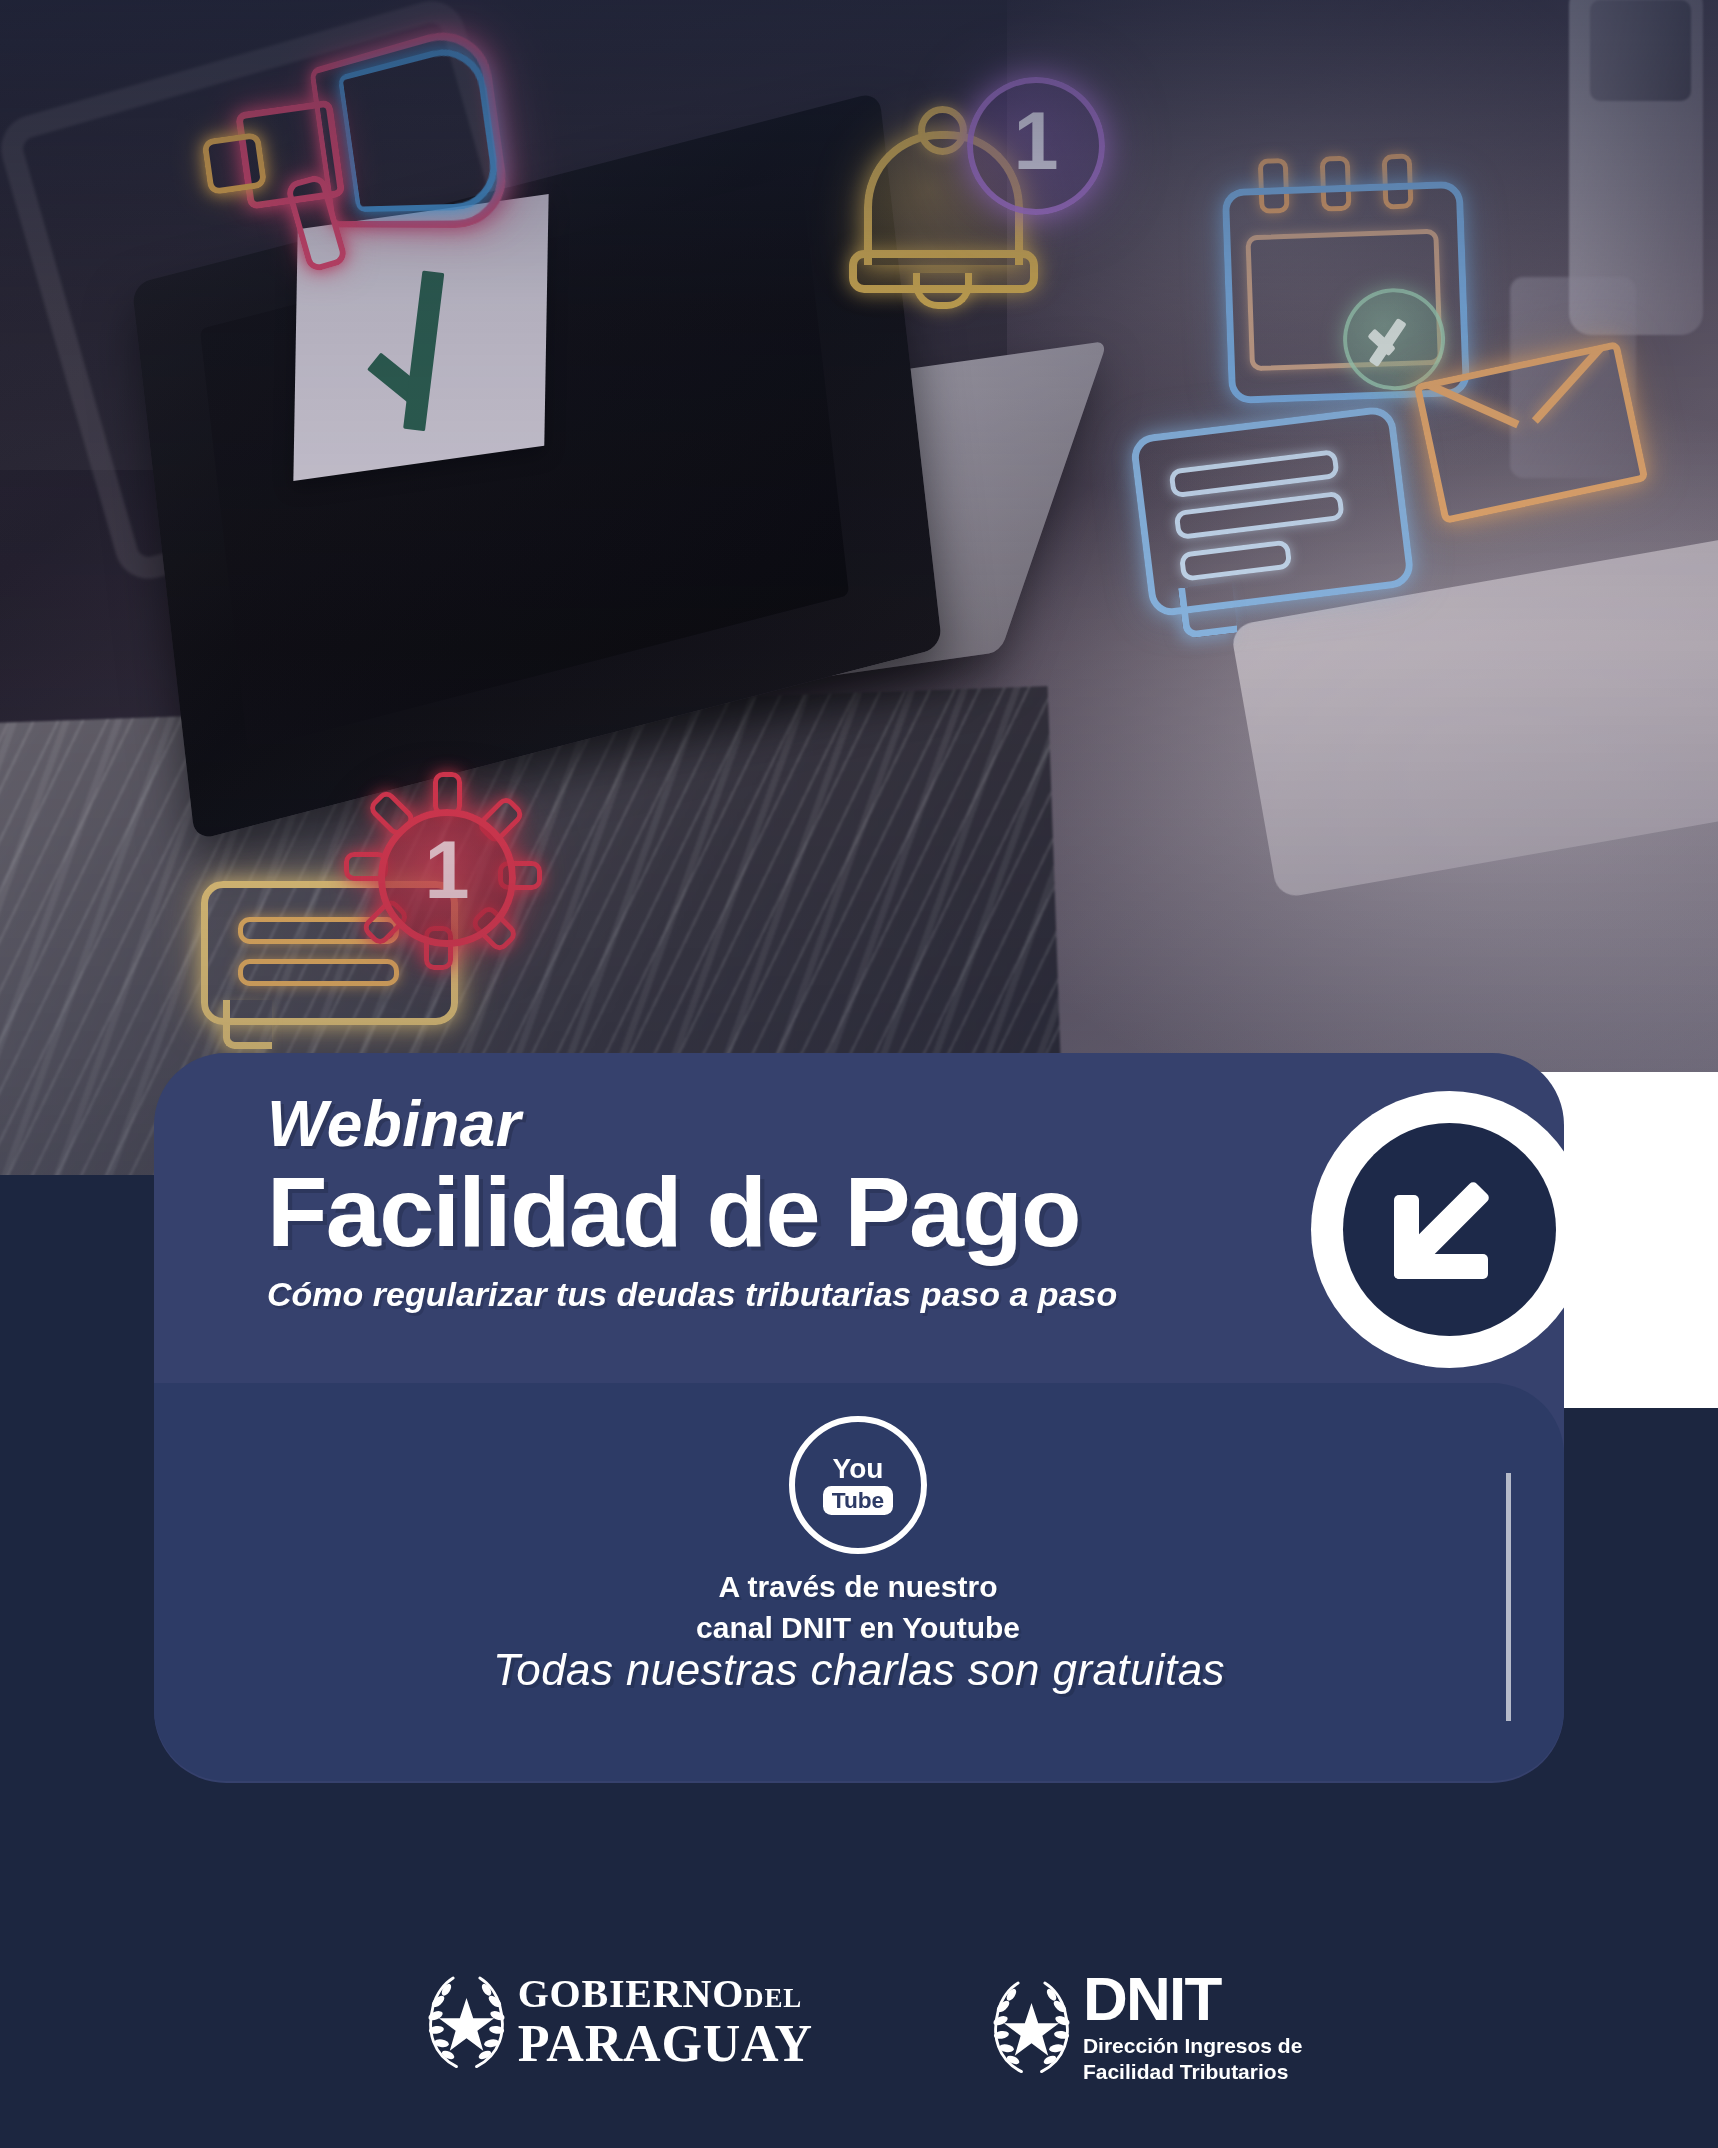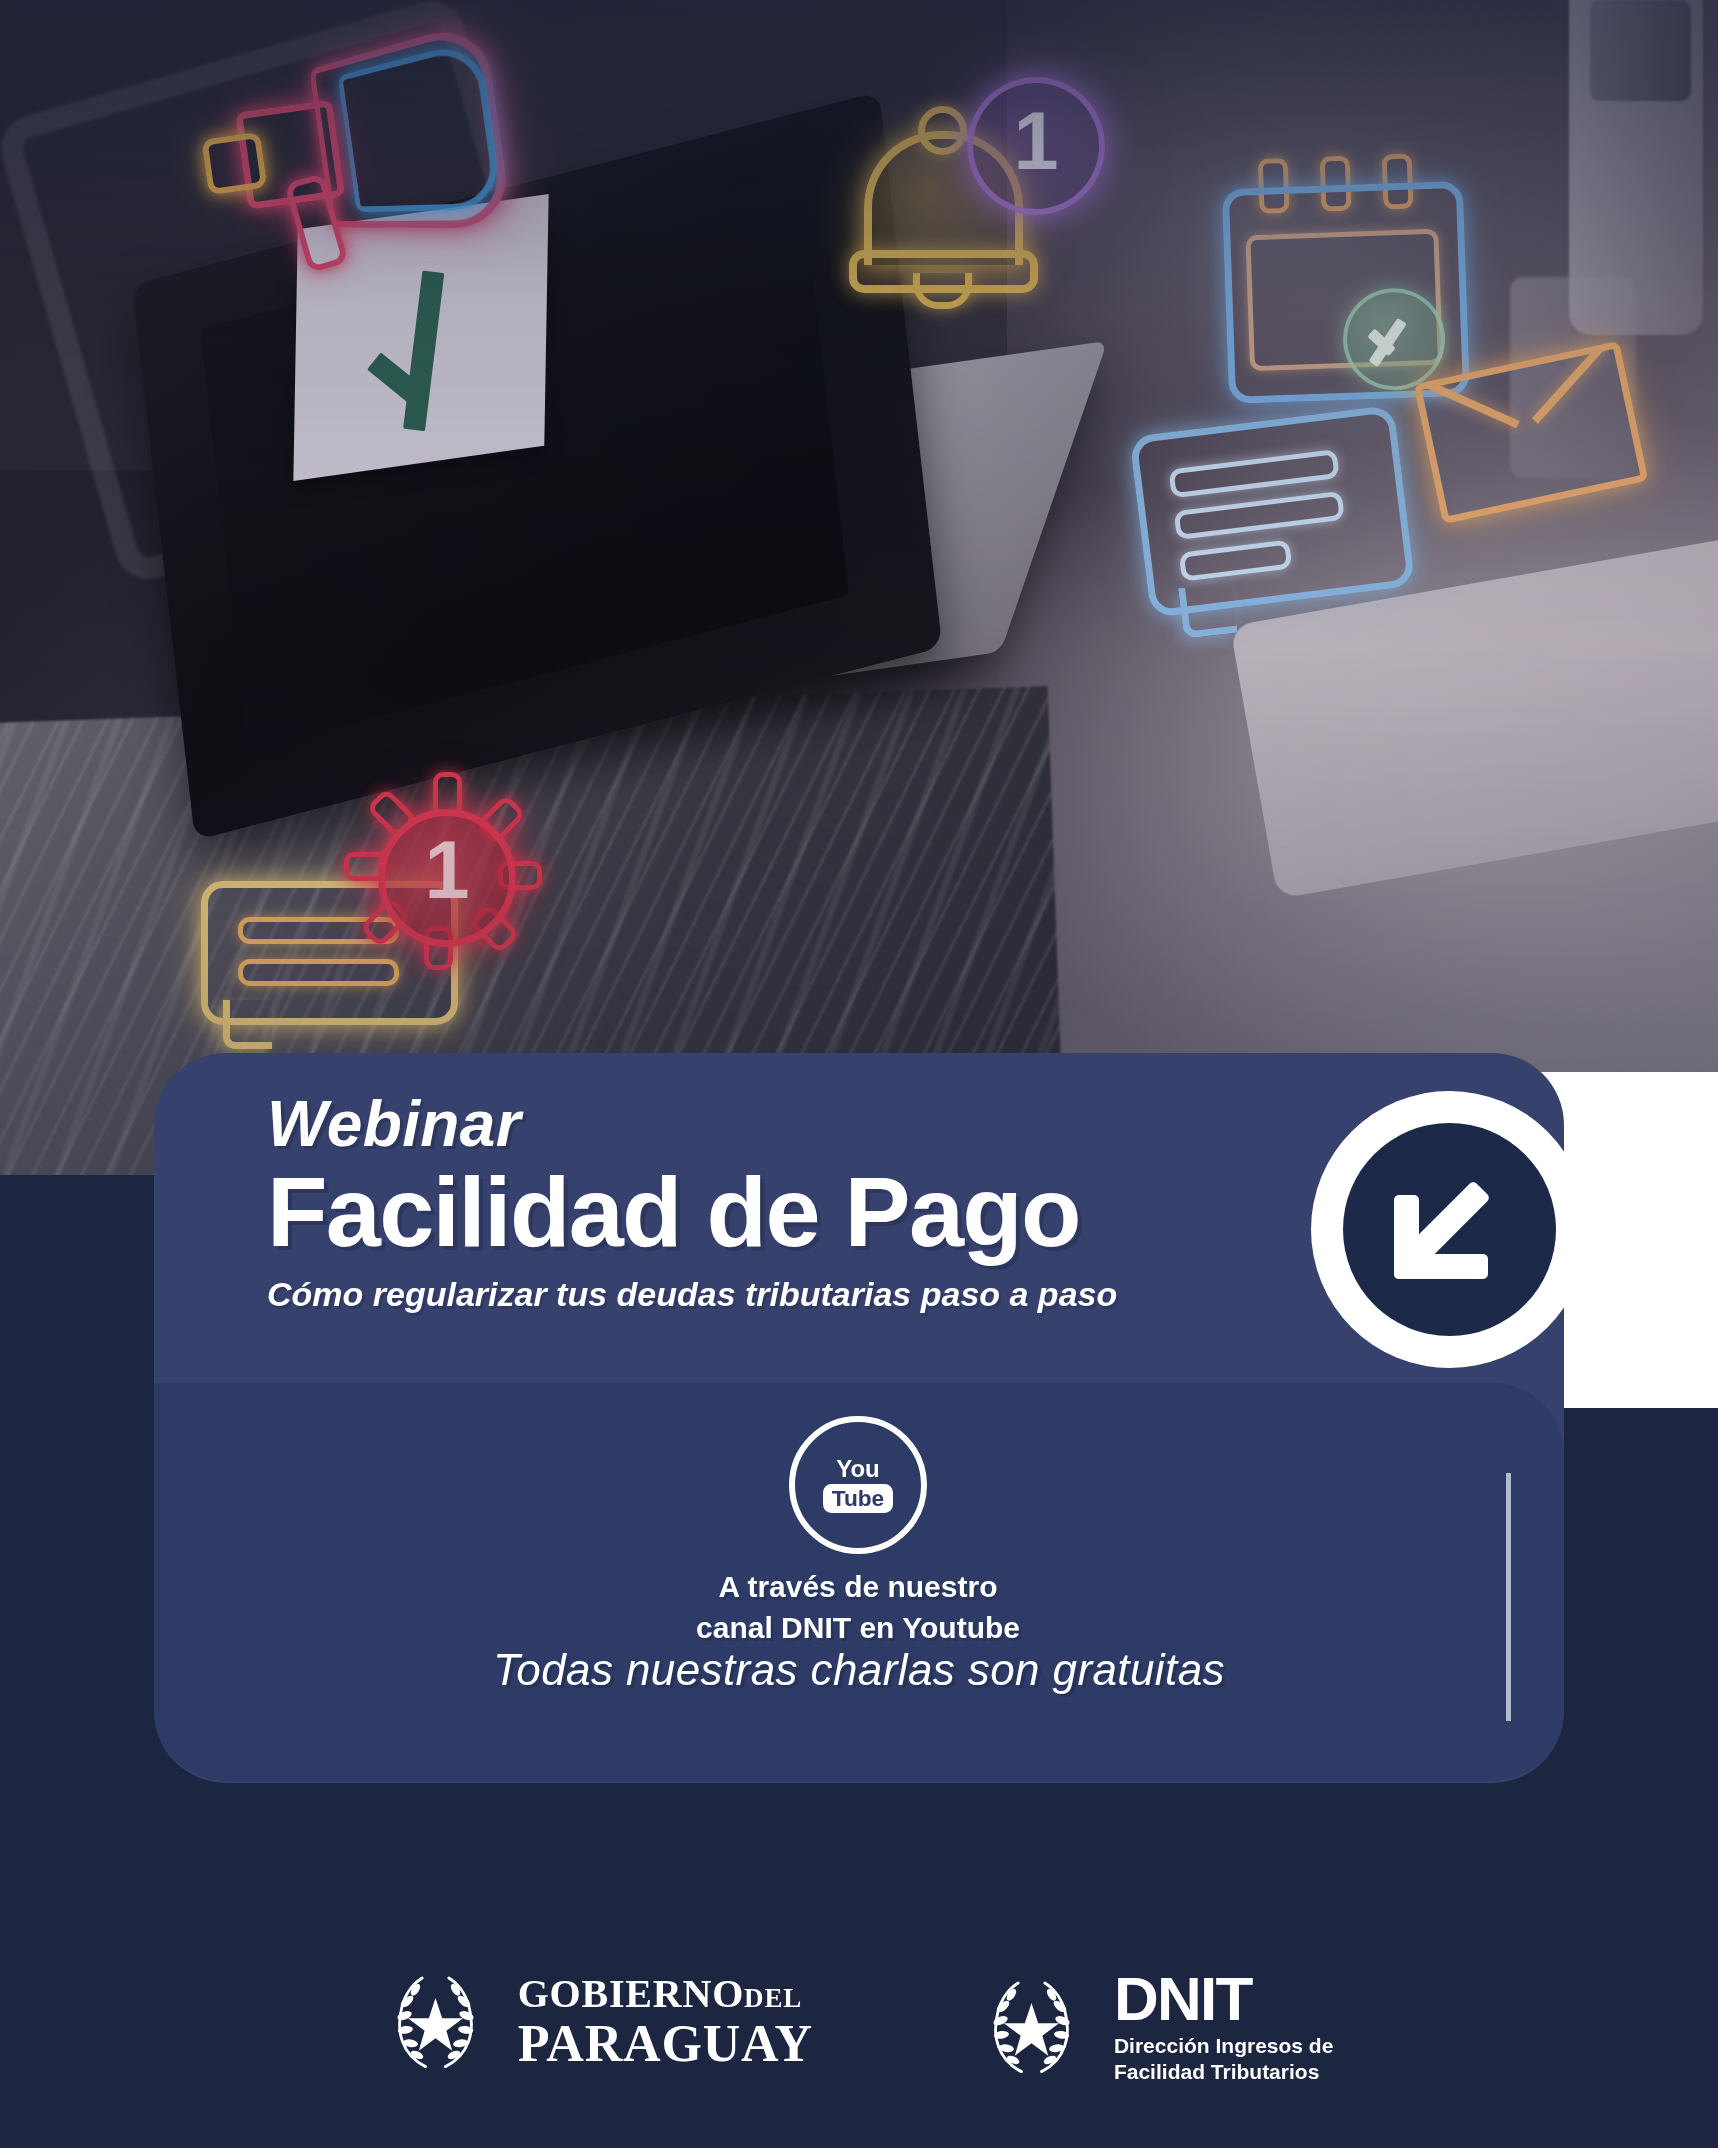--- a/index.html
+++ b/index.html
@@ -324,21 +324,21 @@
   .info-label{
     color:#fff;font-size:30px;font-weight:700;line-height:1.35;margin-top:15px;max-width:352px;
     text-shadow:2.5px 2.5px 0 rgba(20,28,48,.22);
   }
   .vdiv{width:2.5px;height:248px;background:rgba(255,255,255,.65);margin-top:55px;flex:0 0 auto;}
 
   .yt-ring{
     width:126px;height:126px;border:6.7px solid #fff;border-radius:50%;
     display:flex;flex-direction:column;align-items:center;justify-content:center;
   }
-  .yt-you{color:#fff;font-size:24px;font-weight:700;line-height:1;margin-bottom:3.4px;}
+  .yt-you{color:#fff;font-size:28px;font-weight:700;line-height:1;margin-bottom:3.4px;}
   .yt-tube{
     background:#fff;color:#2d3b66;font-size:22.7px;font-weight:700;
     border-radius:8.4px;padding:2.5px 9.2px;line-height:1.05;
   }
 
   .clock-ico{width:121px;height:121px;border:8.4px solid #fff;border-radius:50%;position:relative;}
   .clock-h{position:absolute;left:49px;top:18.5px;width:8.4px;height:44px;background:#fff;border-radius:4.2px;}
   .clock-m{position:absolute;left:50px;top:54px;width:8.4px;height:37px;background:#fff;border-radius:4.2px;transform:rotate(-36deg);transform-origin:4.2px 1.7px;}
 
   .cal-ico{width:126px;height:126px;position:relative;}
@@ -359,21 +359,21 @@
     position:absolute;left:154px;top:1645px;width:1410px;text-align:center;
     color:#fff;font-size:44px;font-style:italic;font-weight:400;letter-spacing:0.4px;
     text-shadow:3.4px 3.4px 0 rgba(20,28,48,.25);
   }
 
   
   .footer{
     position:absolute;left:0;top:1955px;width:1718px;height:193px;
     display:flex;align-items:flex-start;justify-content:center;gap:168px;padding-top:13.4px;
   }
-  .logo{display:flex;align-items:center;gap:32px;}
+  .logo{display:flex;align-items:center;gap:1px;}
   .wreath{width:101px;height:107px;position:relative;flex:0 0 auto;}
   .gob-text{color:#fff;line-height:1;}
   .gob-l1{font-family:"Liberation Serif",serif;font-size:40px;font-weight:700;letter-spacing:0.8px;}
   .gob-l1 small{font-size:27px;}
   .gob-l2{font-family:"Liberation Serif",serif;font-size:52px;font-weight:700;letter-spacing:0.8px;margin-top:3.4px;}
   .dnit-text{color:#fff;line-height:1;}
   .dnit-l1{font-size:62px;font-weight:700;letter-spacing:-1.7px;}
   .dnit-l2{font-size:21px;font-weight:700;line-height:1.22;margin-top:2.5px;}
 </style>
 </head>

